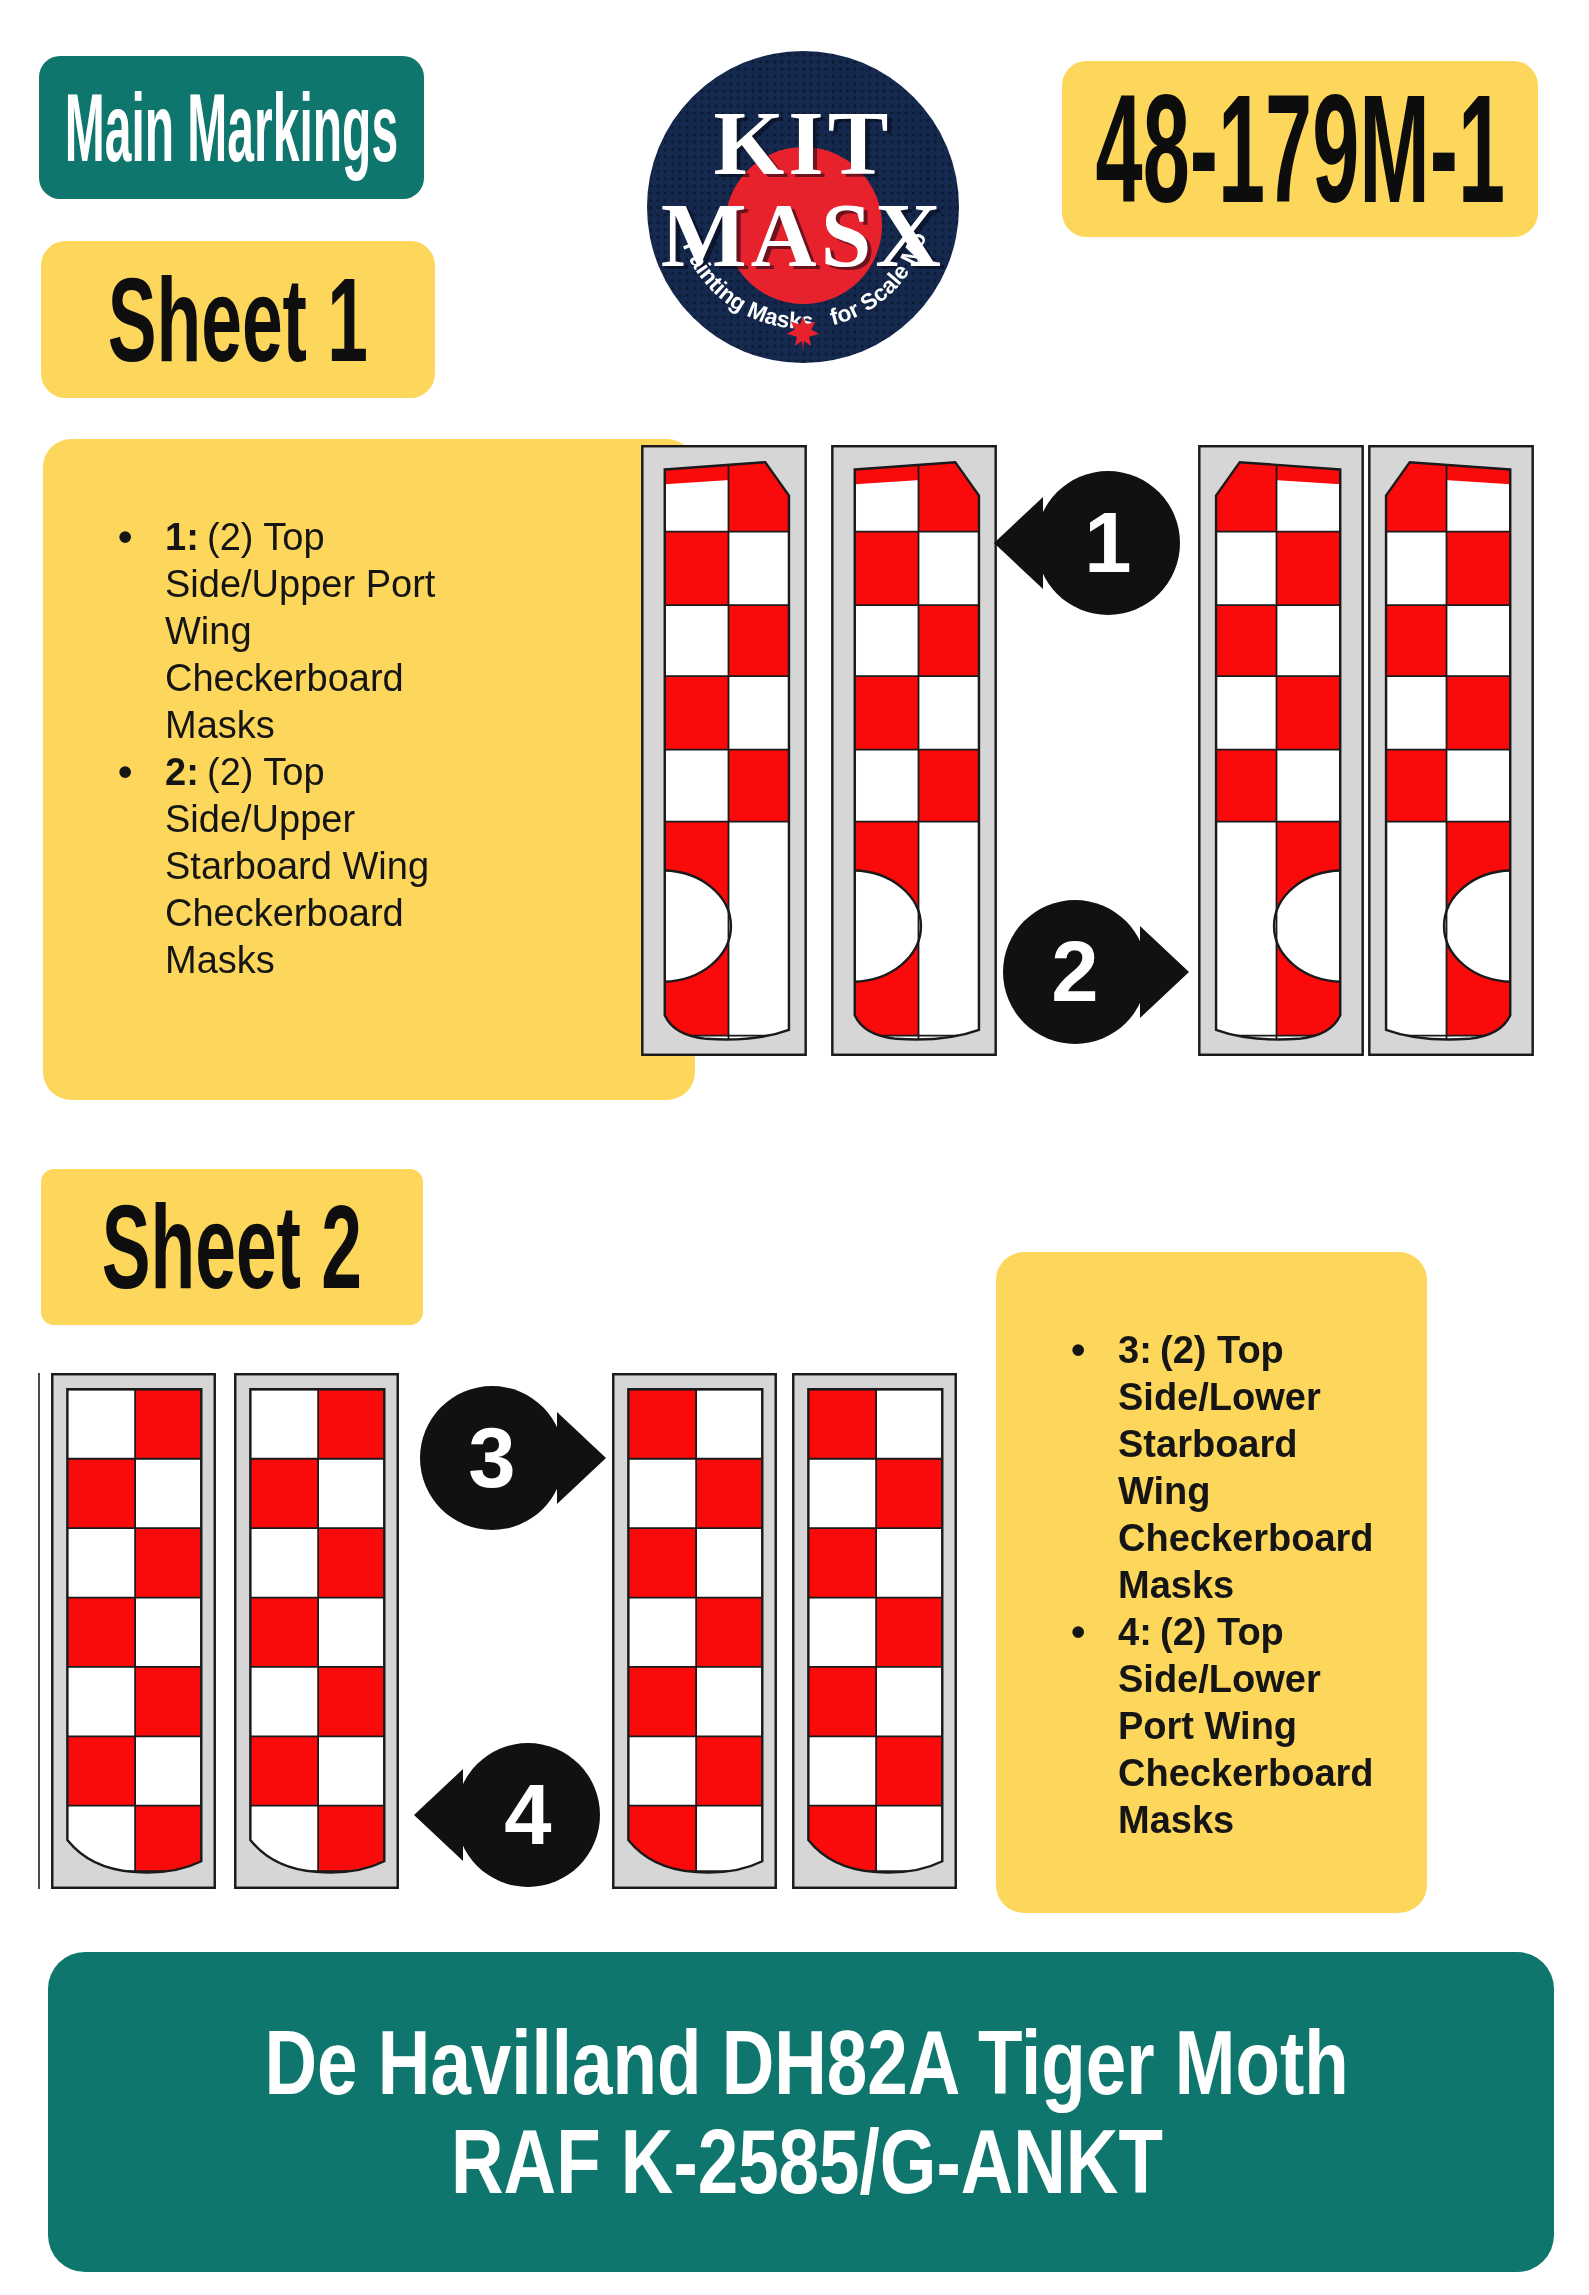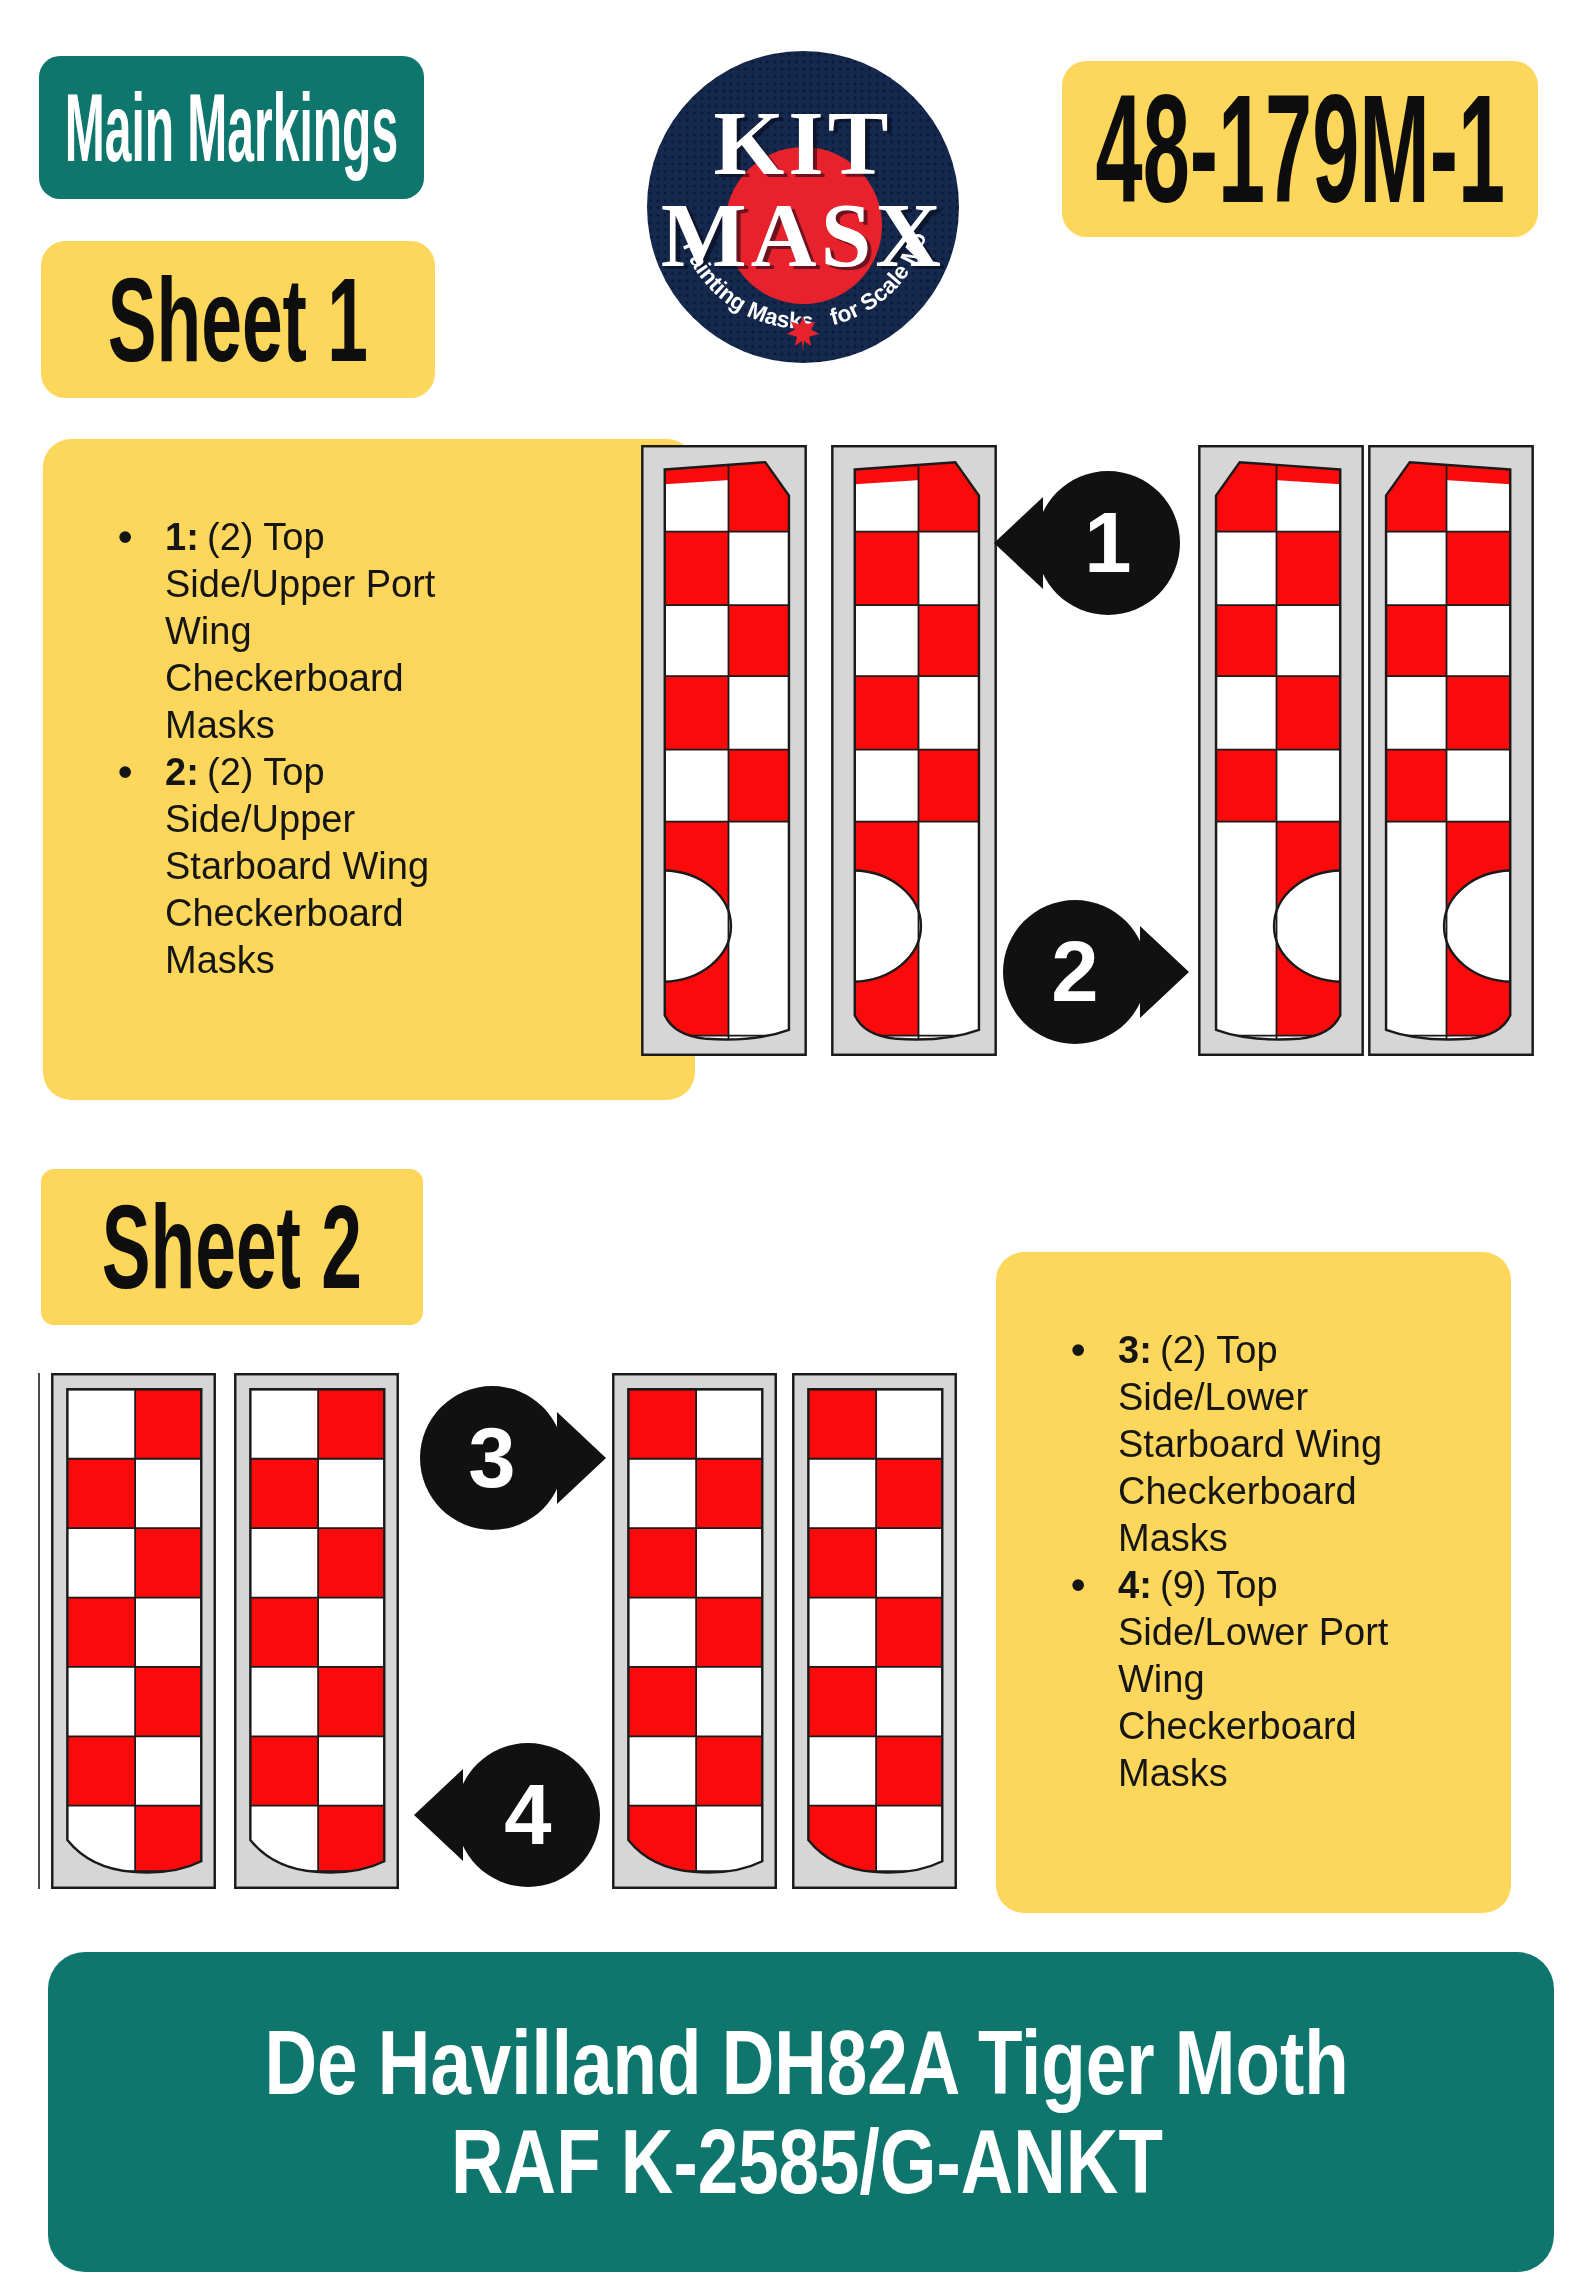--- a/index.html
+++ b/index.html
@@ -32,21 +32,21 @@
   #logo-word-2{top:139px;font-size:91px;}
   #logo-tagline-svg{left:0;top:0;width:312px;height:312px;}
 
   
   #sheet1-label{left:41px;top:241px;width:394px;height:157px;border-radius:24.5px;}
   #sheet2-label{left:41px;top:1169px;width:382px;height:156px;border-radius:13px;}
   .sheet-label .cond{font-size:118px;--sx:0.62;color:#0e0e0e;}
 
   .notes{border-radius:28px;padding:75px 33px 0 75px;box-sizing:border-box;display:block;}
   #sheet1-notes{left:43px;top:439px;width:652px;height:661px;}
-  #sheet2-notes{left:996px;top:1252px;width:515px;height:661px;}
+  #sheet2-notes{left:996px;top:1252px;width:431px;height:661px;font-weight:bold;}
   .bullet-item{display:flex;align-items:flex-start;color:#151515;}
   .bullet-item::before{content:"\2022";font-size:41px;font-weight:700;line-height:47px;width:47px;flex:0 0 47px;}
   .bullet-item p{margin:0;width:298px;font-size:38px;line-height:47px;color:#151515;}
   .bullet-item b{margin-right:8.2px;}
 
   
   .strip{position:absolute;display:block;}
   #cut-line{left:38px;top:1373px;width:2.4px;height:516px;background:#4a4a4a;}
 
   
@@ -281,21 +281,21 @@
   </div>
   <div class="badge arrow-left" id="badge-4">
     <span>4</span>
   </div>
 
   <div class="abs yellowbox notes" id="sheet2-notes">
     <div class="bullet-item">
       <p><b>3:</b><span>(2) Top Side/Lower Starboard Wing Checkerboard Masks</span></p>
     </div>
     <div class="bullet-item">
-      <p><b>4:</b><span>(9) Top Side/Lower Port Wing Checkerboard Masks</span></p>
+      <p><b>4:</b><span>(2) Top Side/Lower Port Wing Checkerboard Masks</span></p>
     </div>
   </div>
 
   <div class="abs roundbox navybox" id="footer">
     <span class="cond">De Havilland DH82A Tiger Moth</span>
     <span class="cond">RAF K-2585/G-ANKT</span>
   </div>
 
 </div>
 

